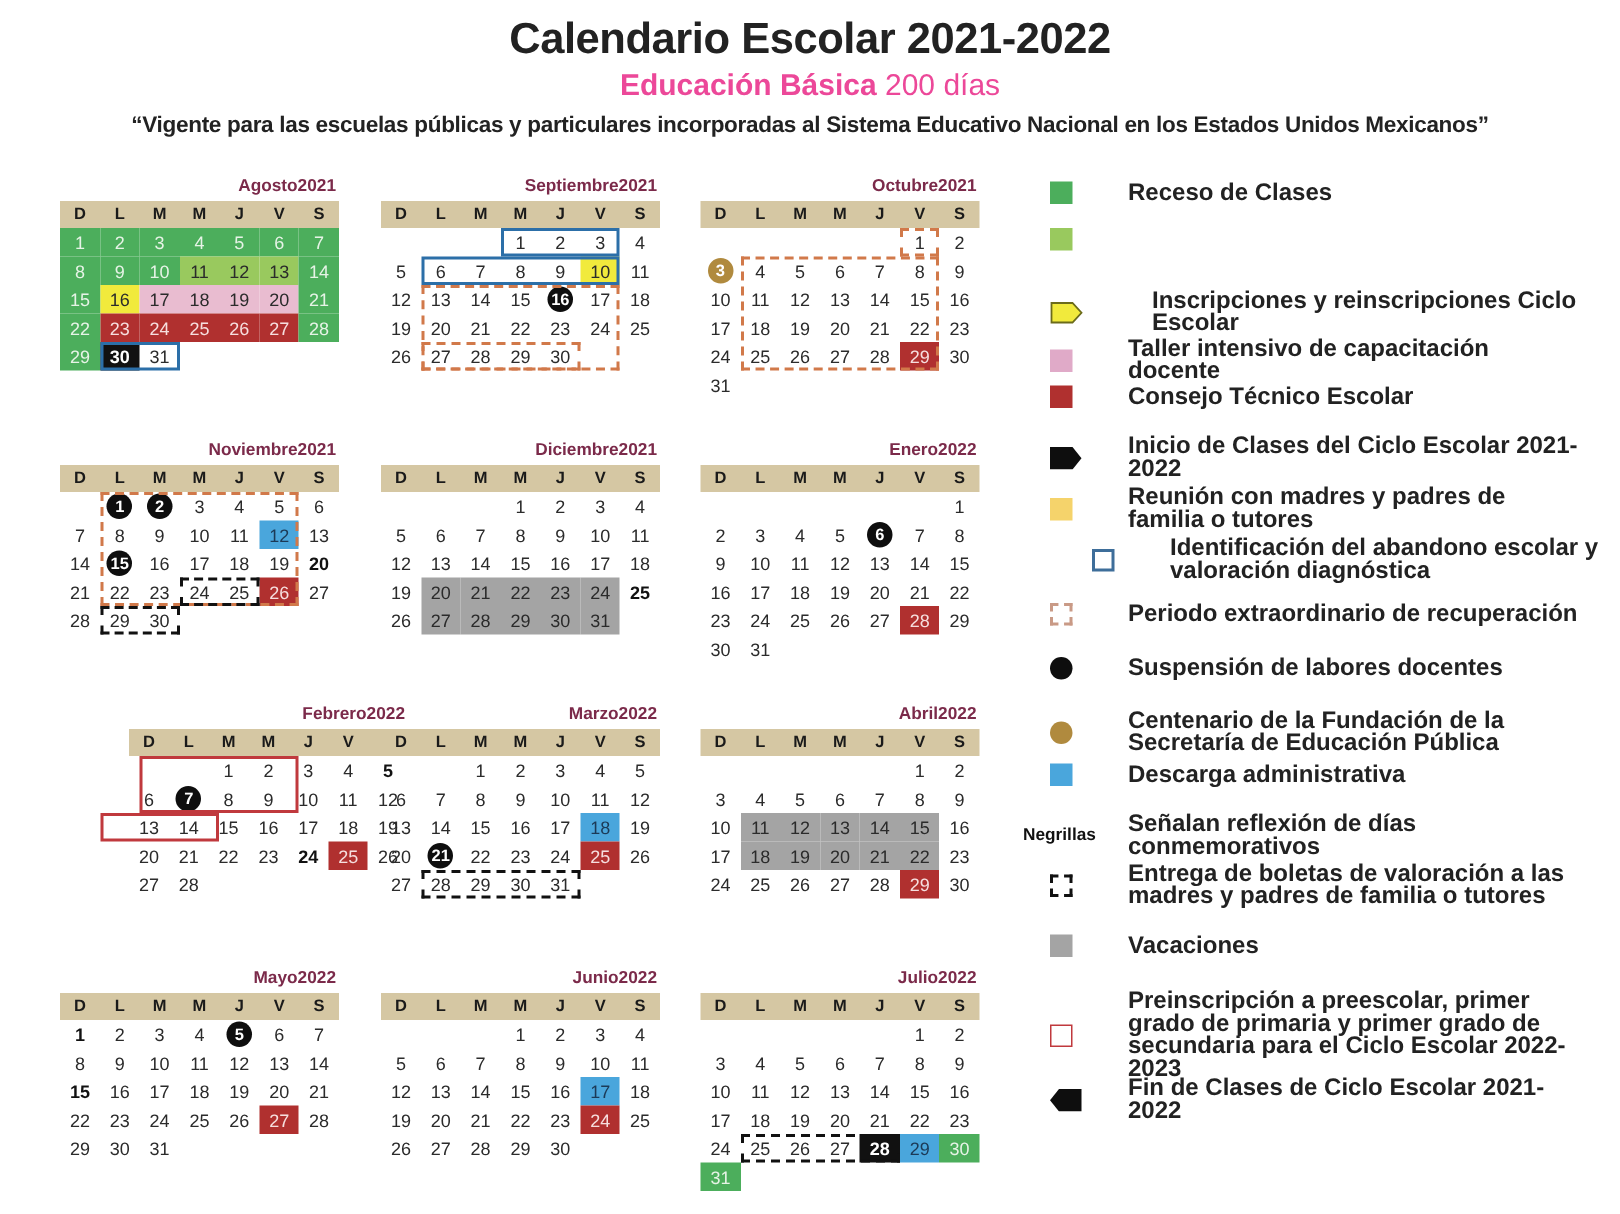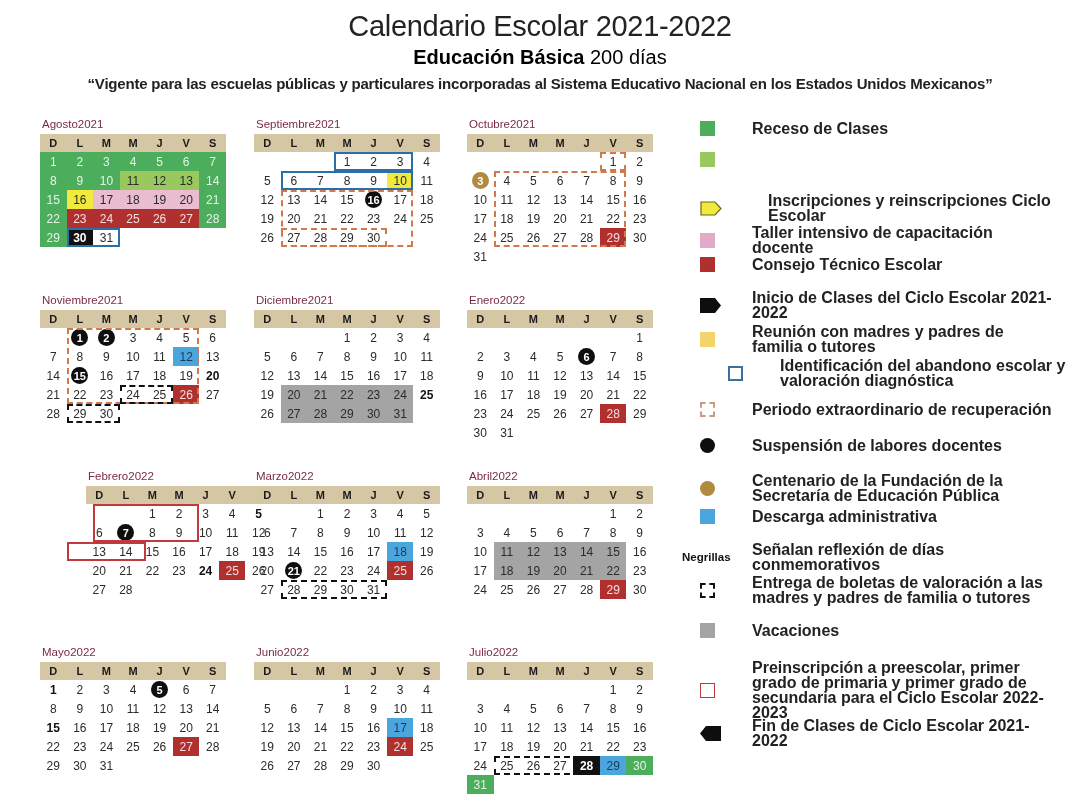--- a/index.html
+++ b/index.html
@@ -1,25 +1,25 @@
 <!DOCTYPE html>
 <html><head>
 <meta charset="utf-8">
 <style>
   * { box-sizing: border-box; margin: 0; padding: 0; }
   html, body { width: 1080px; height: 809px; background: #ffffff; overflow: hidden; }
   body { font-family: "Liberation Sans", "DejaVu Sans", sans-serif; color: #2b2b2b; position: relative; }
 
-  .title { position: absolute; top: 10px; left: 0; width: 1080px; text-align: center; font-size: 29px; font-weight: normal; color: #222; letter-spacing: -0.3px; }
-  .subtitle { position: absolute; top: 46px; left: 0; width: 1080px; text-align: center; font-size: 20px; color: #000000; }
+  .title { position: absolute; top: 10px; left: 0; width: 1080px; text-align: center; font-size: 29px; font-weight: bold; color: #222; letter-spacing: -0.3px; }
+  .subtitle { position: absolute; top: 46px; left: 0; width: 1080px; text-align: center; font-size: 20px; color: #ec4899; }
   .subtitle b { font-weight: bold; }
   .quote { position: absolute; top: 75px; left: 0; width: 1080px; text-align: center; font-size: 15px; font-weight: bold; color: #222; letter-spacing: -0.2px; }
 
   .month { position: absolute; width: 186px; }
-  .month-head { display: flex; justify-content: flex-start; height: 16px; font-size: 11.5px; font-weight: normal; color: #7b2a4a; padding: 0 2px 0 2px; }
+  .month-head { display: flex; justify-content: flex-end; height: 16px; font-size: 11.5px; font-weight: bold; color: #7b2a4a; padding: 0 2px 0 2px; }
   .weekdays { display: grid; grid-template-columns: repeat(7, 1fr); background: #d5c7a3; height: 18px; align-items: center; }
   .weekdays span { text-align: center; font-size: 11px; font-weight: bold; color: #1a1a1a; }
   .days { display: grid; grid-template-columns: repeat(7, 1fr); grid-auto-rows: 19px; position: relative; }
   .d { display: flex; align-items: center; justify-content: center; font-size: 12px; color: #2b2b2b; position: relative; }
   .d.bold { font-weight: bold; color: #111; }
   .d.green { background: #4cae5c; color: #e6f3e6; }
   .d.lgreen { background: #99c95e; color: #2b2b2b; }
   .d.pink { background: #e9bcd0; color: #2b2b2b; }
   .d.red { background: #b0302f; color: #f6dede; }
   .d.blue { background: #4aa6dc; color: #1c3a57; }

